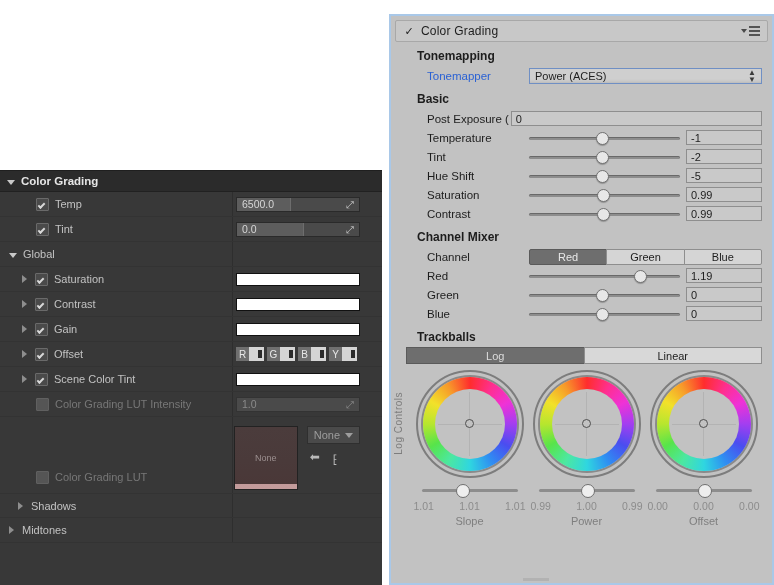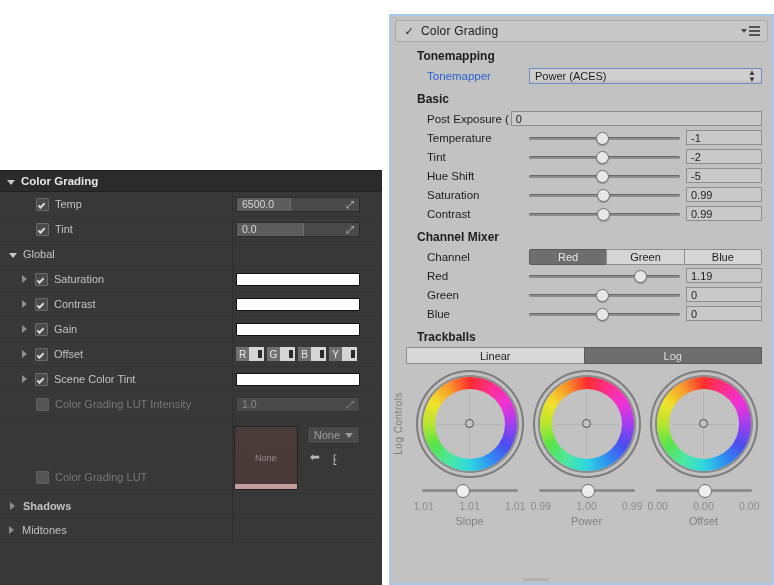--- a/index.html
+++ b/index.html
@@ -280,21 +280,21 @@
           </div>
           <div class="lutbtns">
             <span>⬅</span>
             <span>⁅</span>
           </div>
         </div>
       </div>
     </div>
 
     <div class="ue-row" style="border-top:1px solid #333;">
-      <div class="ue-left" style="padding-left:10px;font-weight:bold;">
+      <div class="ue-left" style="padding-left:18px;">
         <span class="tri tri-right" style="margin-right:8px;"></span>
         <span class="ue-label">Shadows</span>
       </div>
         <div class="ue-right"></div>
     </div>
     <div class="ue-row">
       <div class="ue-left" style="padding-left:9px;">
         <span class="tri tri-right" style="margin-right:8px;"></span>
         <span class="ue-label">Midtones</span>
       </div>
@@ -404,22 +404,22 @@
     <span class="u-lbl">Blue</span>
     <span class="u-slider">
         <span class="track"></span>
         <span class="knob" style="left:48%"></span>
       </span>
     <span class="u-val">0</span>
   </div>
 
   <div class="u-sec">Trackballs</div>
   <div class="u-bigtabs">
+    <span class="tb on">Log</span>
     <span class="tb">Linear</span>
-    <span class="tb on">Log</span>
   </div>
 
   <div class="tb-area">
     <span class="tb-vert">Log Controls</span>
     <div class="wheels">
 
       <div class="wheel">
         <div class="ring-wrap">
           <span class="ring-outer"></span>
             <span class="ring-hue"></span>

